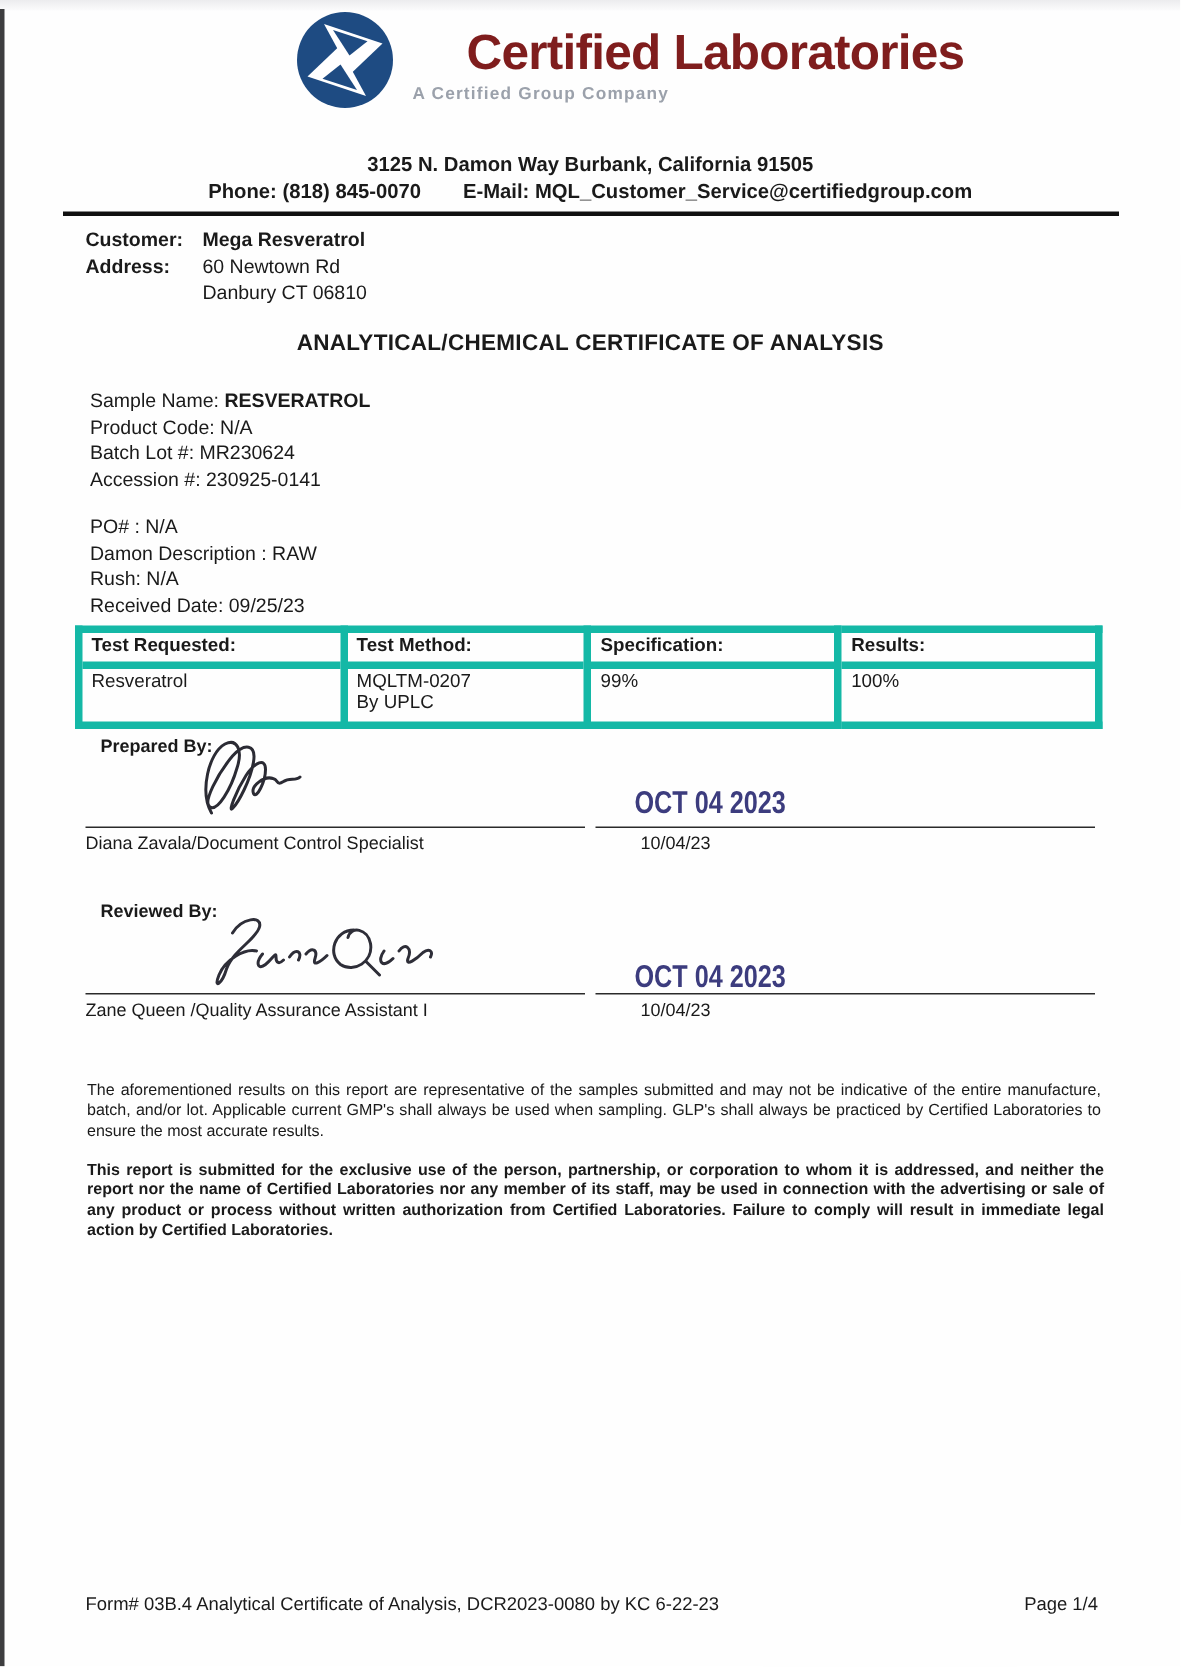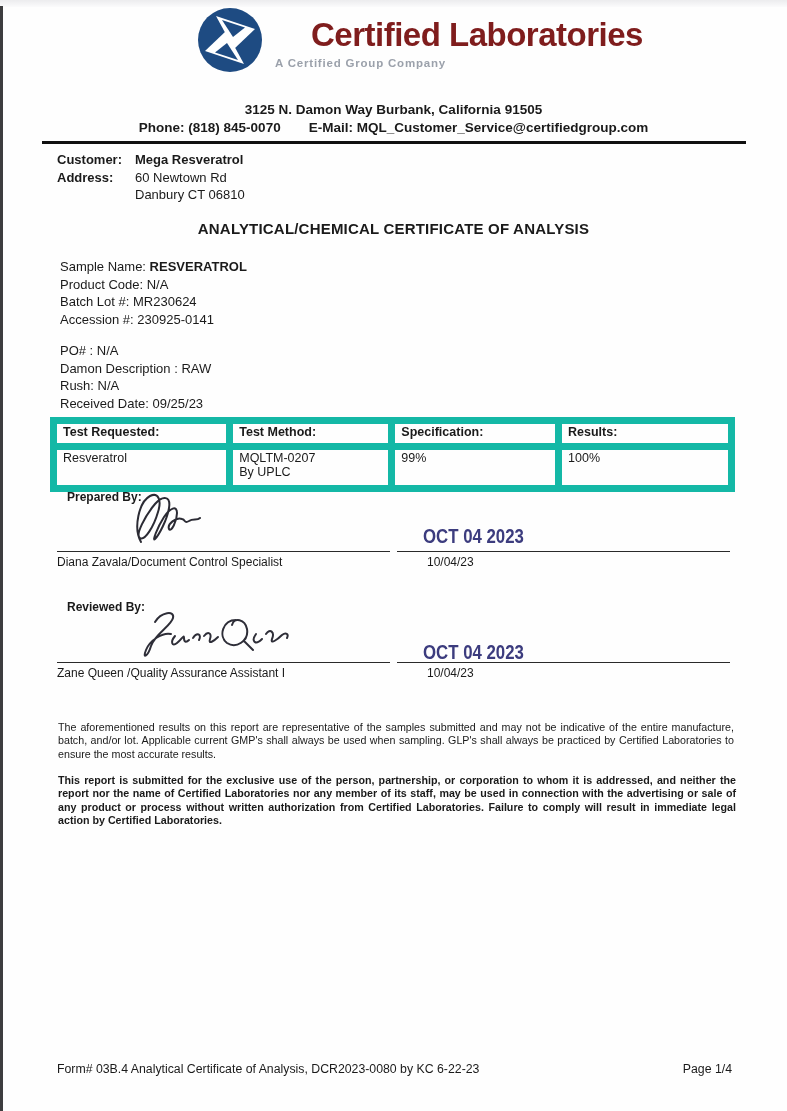--- a/index.html
+++ b/index.html
@@ -36,21 +36,21 @@
   
   .doc-title{position:absolute;left:0;top:220px;width:787px;text-align:center;
     font-size:15px;font-weight:bold;letter-spacing:0.2px;}
   
   .sample1{position:absolute;left:60px;top:258px;font-size:13px;line-height:17.5px;}
   .sample2{position:absolute;left:60px;top:342px;font-size:13px;line-height:17.5px;}
   .bold{font-weight:bold;}
   
   table.results{position:absolute;left:50px;top:417px;width:685px;
     border-collapse:collapse;font-size:12.5px;}
-  table.results td{border:7px solid #14b8a6;padding:1px 6px 2px;vertical-align:top;}
+  table.results td{border:5px solid #14b8a6;padding:1px 6px 2px;vertical-align:top;}
   table.results{border:2px solid #101010;}
   table.results tr.hdr td{font-weight:bold;border-bottom:1.5px solid #101010;height:16px;}
   table.results tr.data td{height:32px;}
   
   .sigblock{position:absolute;left:57px;width:676px;height:90px;}
   .prepared{top:486px;}
   .reviewed{top:596px;}
   .sig-label{position:absolute;left:10px;top:4px;font-size:12px;font-weight:bold;}
   .sig-svg1{position:absolute;left:72px;top:2px;}
   .sig-svg2{position:absolute;left:82px;top:8px;}

